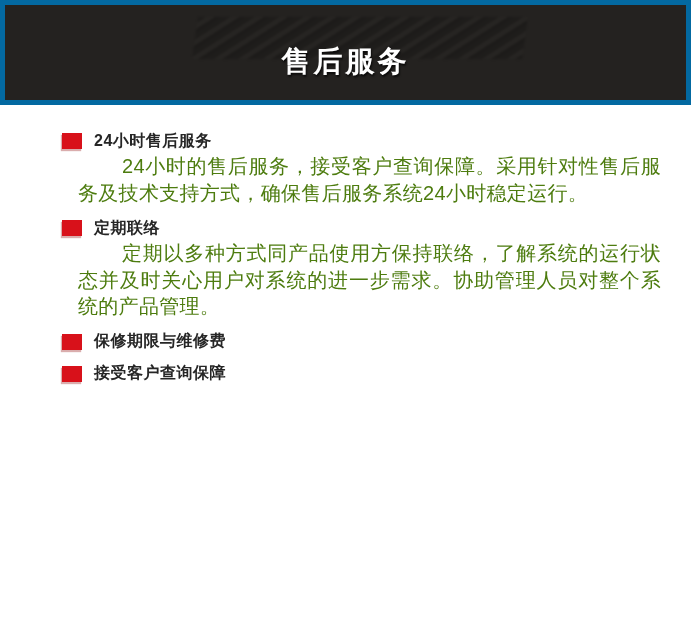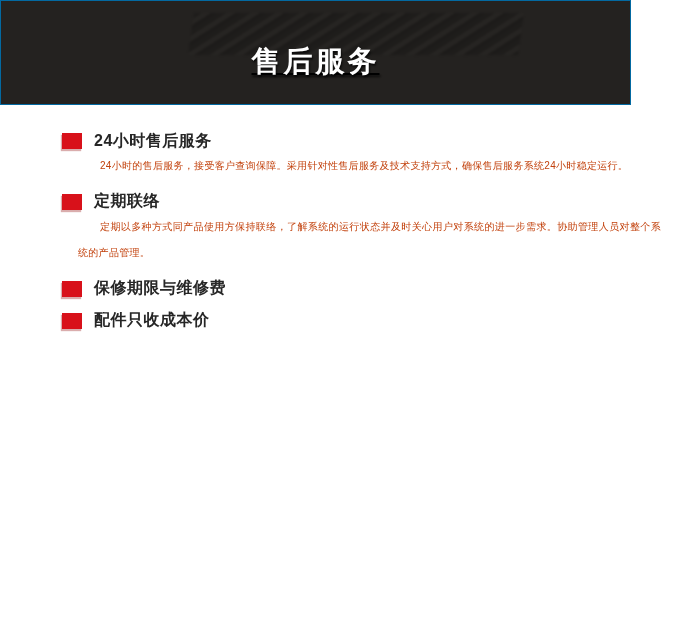--- a/index.html
+++ b/index.html
@@ -9,27 +9,26 @@
     display: flex; justify-content: center;
   }
   .page {
     width: 691px; height: 640px;
     background: #ffffff;
     position: relative;
     overflow: hidden;
   }
   
   .header {
-    width: 631px; height: 105px;
+    width: 691px; height: 105px;
     background: var(--header-bg, #242220);
-    border: 1px solid #0369a1;
+    border: 5px solid #0369a1;
     position: relative;
     display: flex; align-items: center; justify-content: center;
     overflow: hidden;
-    text-decoration: underline;
   }
   .watermark {
     position: absolute;
     left: 190px; top: 12px;
     width: 330px; height: 42px;
     background: repeating-linear-gradient(
       -35deg,
       rgba(0,0,0,0.55) 0 4px,
       rgba(70,68,66,0.25) 4px 9px,
       rgba(0,0,0,0.4) 9px 14px
@@ -67,23 +66,23 @@
   }
   .sec-title {
     font-size: 16px;
     font-weight: bold;
     color: #262626;
     margin-left: 12px;
     letter-spacing: 0.5px;
   }
   .para {
     margin: 2px 0 0 16px;
-    font-size: 10px;
+    font-size: 20px;
     line-height: 26.5px;
-    color: #c2410c;
+    color: #4d7c0f;
     text-align: justify;
     text-indent: 2.2em;
     letter-spacing: 0.3px;
   }
 </style>
 </head>
 <body>
 
 <div class="page">
 
@@ -112,18 +111,18 @@
     <section class="sec">
       <div class="sec-head">
         <span class="bullet"></span>
         <h3 class="sec-title">保修期限与维修费</h3>
       </div>
       </section>
 
     <section class="sec">
       <div class="sec-head">
         <span class="bullet"></span>
-        <h3 class="sec-title">配件只收成本价</h3>
+        <h3 class="sec-title">接受客户查询保障</h3>
       </div>
       </section>
   </div>
 
 </div>
 
 </body></html>

